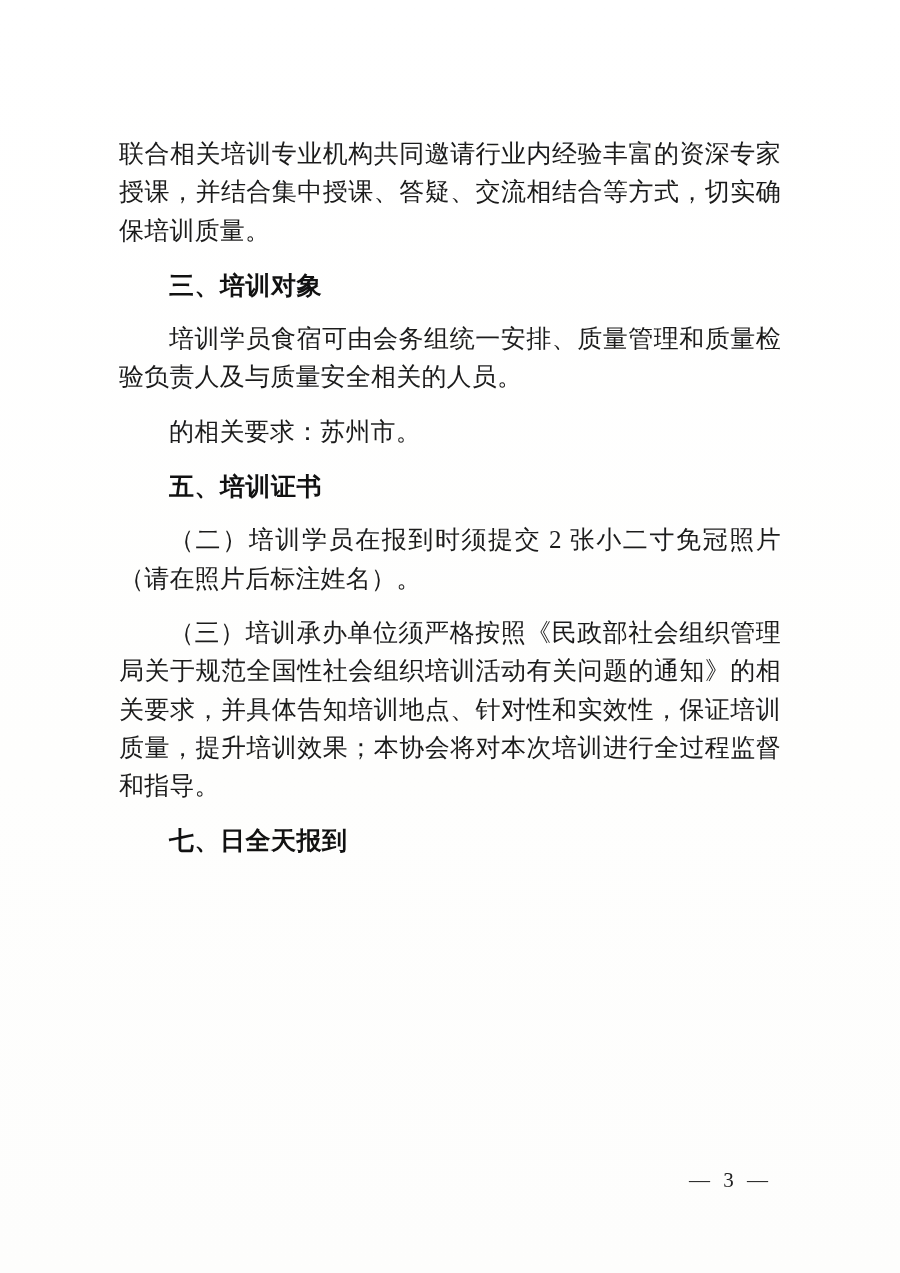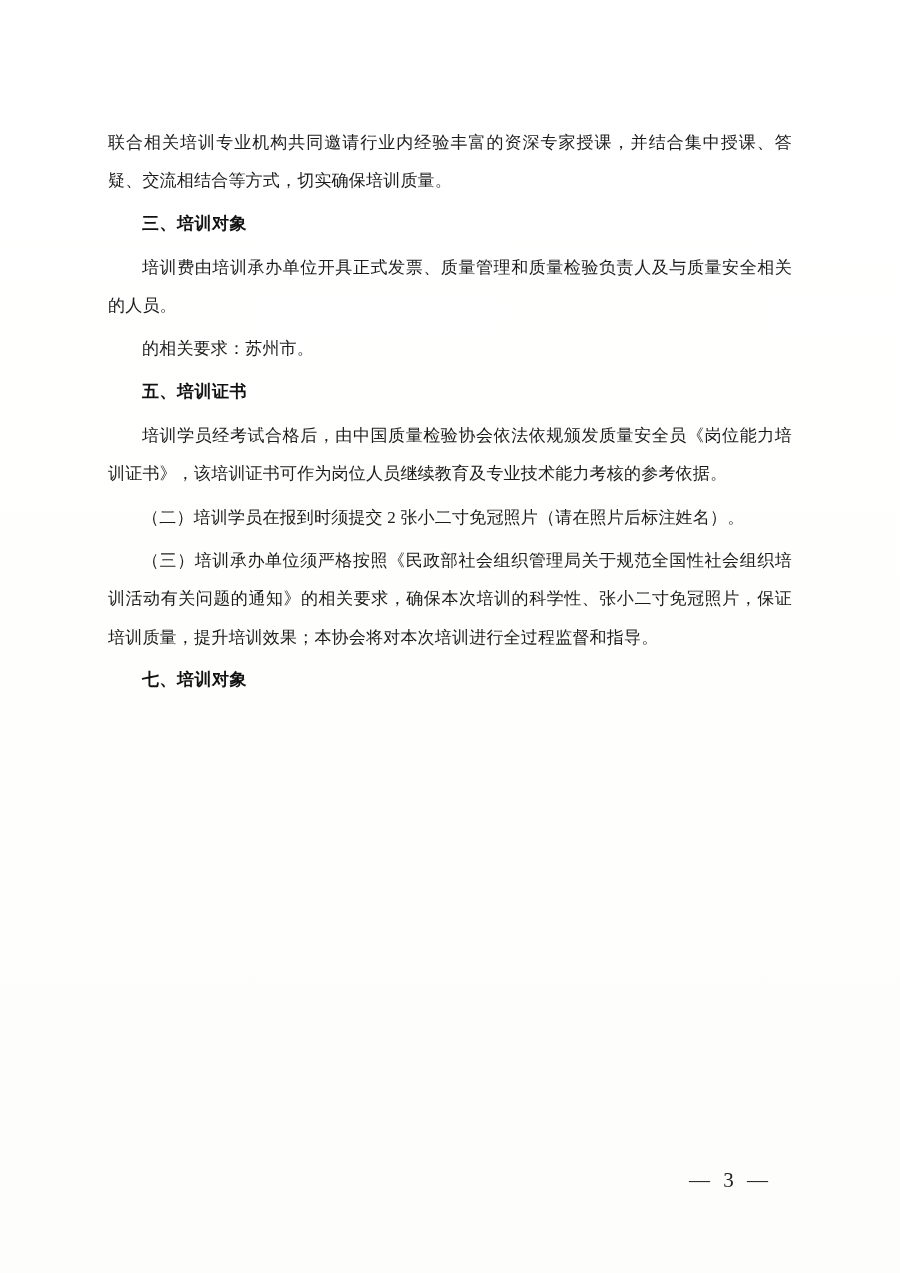--- a/index.html
+++ b/index.html
@@ -15,37 +15,37 @@
     overflow: hidden;
     box-sizing: border-box;
   }
   .content {
     position: absolute;
     left: 103px;
     top: 119px;
     width: 694px;
   }
   .content p {
-    margin: 5px;
+    margin: 16px;
     padding: 0;
-    font-size: 17px;
+    font-size: 25px;
     line-height: 38.3px;
     color: #1b1b1b;
     text-align: justify;
     font-family: "Liberation Serif", "DejaVu Serif", serif;
     letter-spacing: 0.2px;
   }
   .content p.indent {
     text-indent: 2em;
   }
   .content p.heading {
     font-weight: bold;
     text-indent: 2em;
     color: #111111;
-    font-family: Liberation Mono, monospace;
+    font-family: Liberation Sans, sans-serif;
     letter-spacing: 0.5px;
   }
   .page-number {
     position: absolute;
     top: 1168px;
     right: 128px;
     font-size: 21px;
     line-height: 24px;
     color: #222222;
     font-family: "Liberation Serif", "DejaVu Serif", serif;
@@ -53,22 +53,21 @@
     white-space: nowrap;
   }
 </style>
 </head>
 <body>
 
 <div class="page">
   <div class="content">
     <p>联合相关培训专业机构共同邀请行业内经验丰富的资深专家授课，并结合集中授课、答疑、交流相结合等方式，切实确保培训质量。</p>
     <p class="heading">三、培训对象</p>
-    <p class="indent">培训费由培训承办单位开具正式发票、质量管理和质量检验负责人及与质量安全相关的人员。</p>
+    <p class="indent">培训学员食宿可由会务组统一安排、质量管理和质量检验负责人及与质量安全相关的人员。</p>
     <p class="indent">的相关要求：苏州市。</p>
     <p class="heading">五、培训证书</p>
-    <p class="indent">培训学员经考试合格后，由中国质量检验协会依法依规颁发质量安全员《岗位能力培训证书》，该培训证书可作为岗位人员继续教育及专业技术能力考核的参考依据。</p>
     <p class="indent">（二）培训学员在报到时须提交 2 张小二寸免冠照片（请在照片后标注姓名）。</p>
-    <p class="indent">（三）培训承办单位须严格按照《民政部社会组织管理局关于规范全国性社会组织培训活动有关问题的通知》的相关要求，确保本次培训的科学性、张小二寸免冠照片，保证培训质量，提升培训效果；本协会将对本次培训进行全过程监督和指导。</p>
-    <p class="heading">七、培训对象</p>
+    <p class="indent">（三）培训承办单位须严格按照《民政部社会组织管理局关于规范全国性社会组织培训活动有关问题的通知》的相关要求，并具体告知培训地点、针对性和实效性，保证培训质量，提升培训效果；本协会将对本次培训进行全过程监督和指导。</p>
+    <p class="heading">七、日全天报到</p>
   </div>
   <div class="page-number">— 3 —</div>
 </div>
 
 </body></html>

